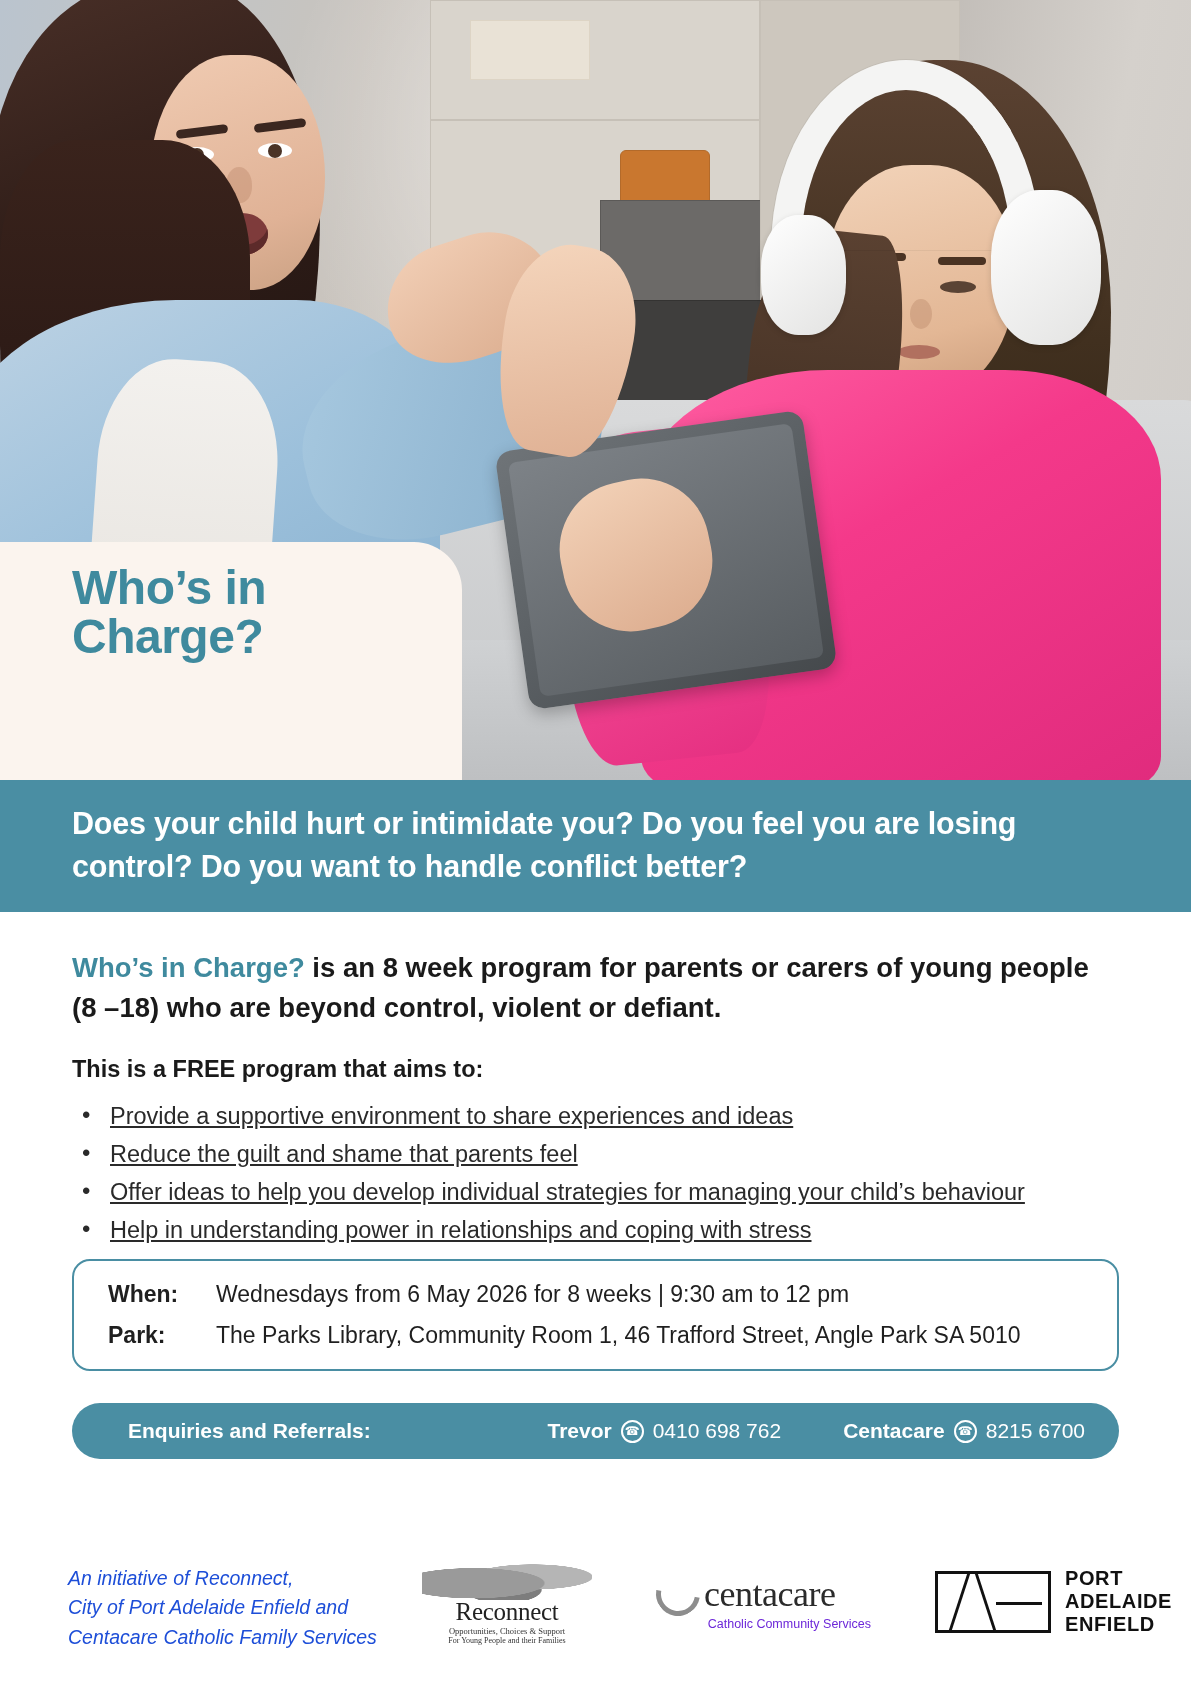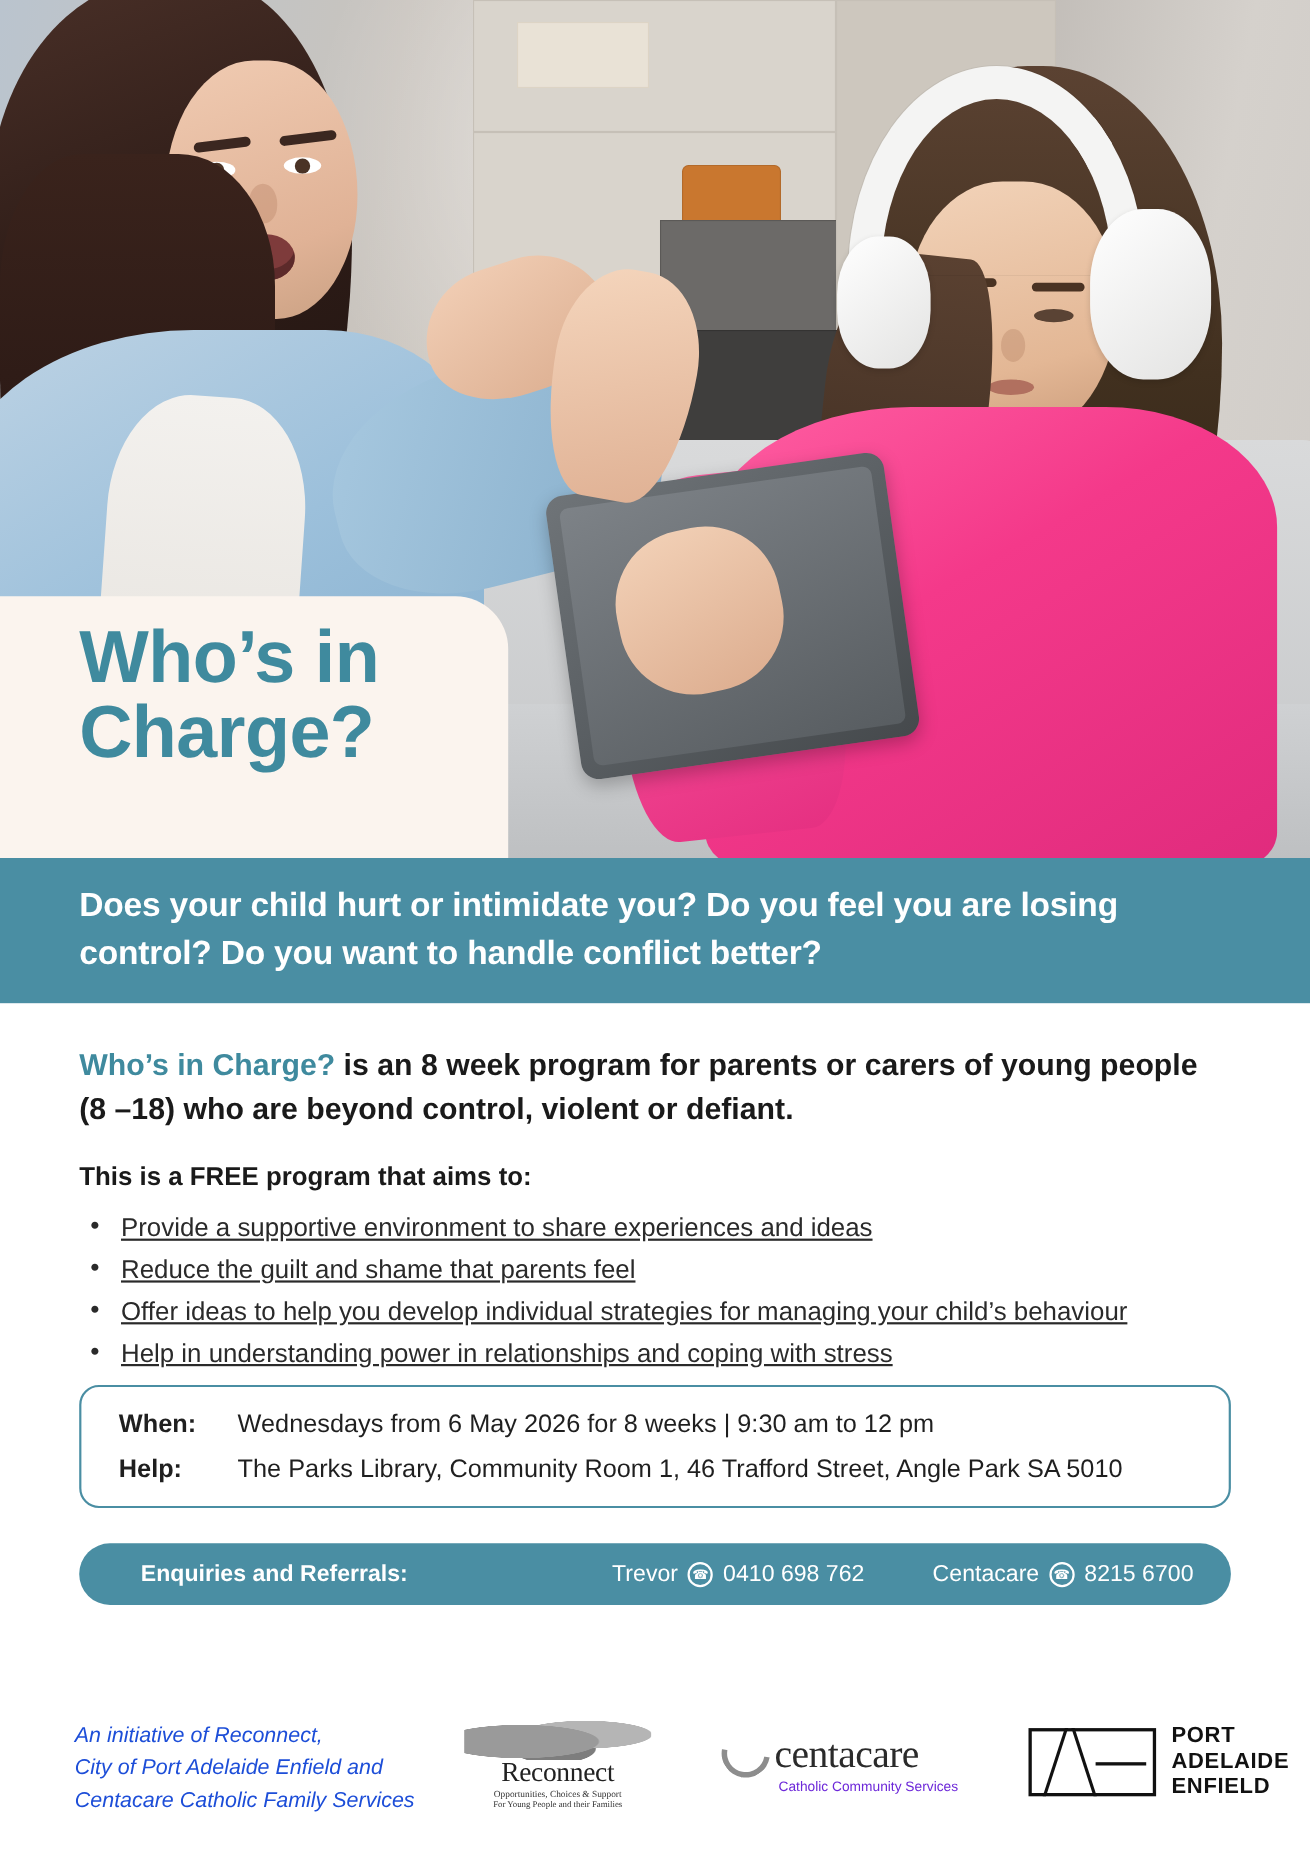--- a/index.html
+++ b/index.html
@@ -208,21 +208,21 @@
     left: 0; top: 542px;
     width: 462px; height: 238px;
     background: #fbf4ee;
     border-radius: 0 48px 0 0;
     z-index: 5;
   }
   .title-text {
     position: absolute;
     left: 72px; top: 22px;
     color: #3f8a9e;
-    font-size: 67px;
+    font-size: 48px;
     font-weight: 700;
     line-height: 1.02;
     letter-spacing: -0.5px;
     white-space: pre-line;
   }
 
   
   .banner {
     position: absolute;
     left: 0; top: 780px;
@@ -316,21 +316,21 @@
     font-size: 21px;
   }
   .enq-label { font-weight: 700; }
   .contact {
     display: flex;
     align-items: center;
     gap: 9px;
     margin-left: auto;
   }
   .contact + .contact { margin-left: 62px; }
-  .contact-name { font-weight: 400; }
+  .contact-name { font-weight: 700; }
   .phone-icon {
     width: 23px; height: 23px;
     border: 2px solid #ffffff;
     border-radius: 50%;
     display: inline-flex;
     align-items: center;
     justify-content: center;
     font-size: 12px;
     line-height: 1;
   }
@@ -516,21 +516,21 @@
     <li>Offer ideas to help you develop individual strategies for managing your child’s behaviour</li>
     <li>Help in understanding power in relationships and coping with stress</li>
   </ul>
 
   <div class="details-box">
     <div class="detail-row">
       <span class="detail-label">When:</span>
       <span class="detail-value">Wednesdays from 6 May 2026 for 8 weeks | 9:30 am to 12 pm</span>
     </div>
     <div class="detail-row">
-      <span class="detail-label">Help:</span>
+      <span class="detail-label">Park:</span>
       <span class="detail-value">The Parks Library, Community Room 1, 46 Trafford Street, Angle Park SA 5010</span>
     </div>
   </div>
 
   <div class="enquiries">
     <span class="enq-label">Enquiries and Referrals:</span>
 
     <span class="contact">
       <span class="contact-name">Trevor</span>
       <span class="phone-icon">☎</span>

